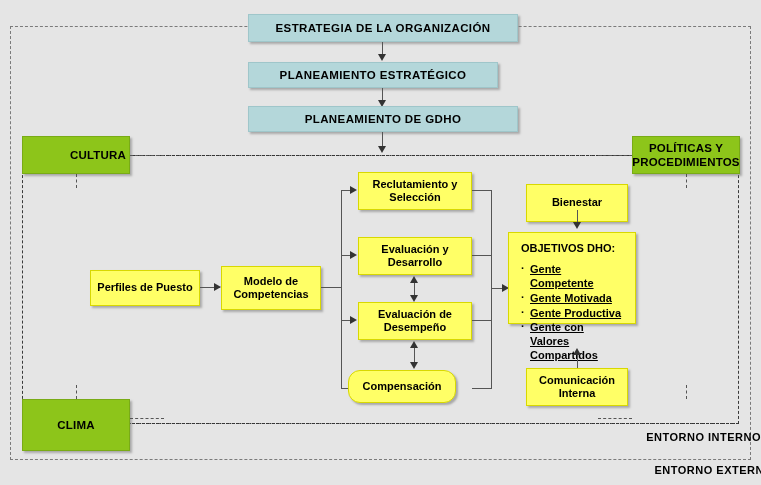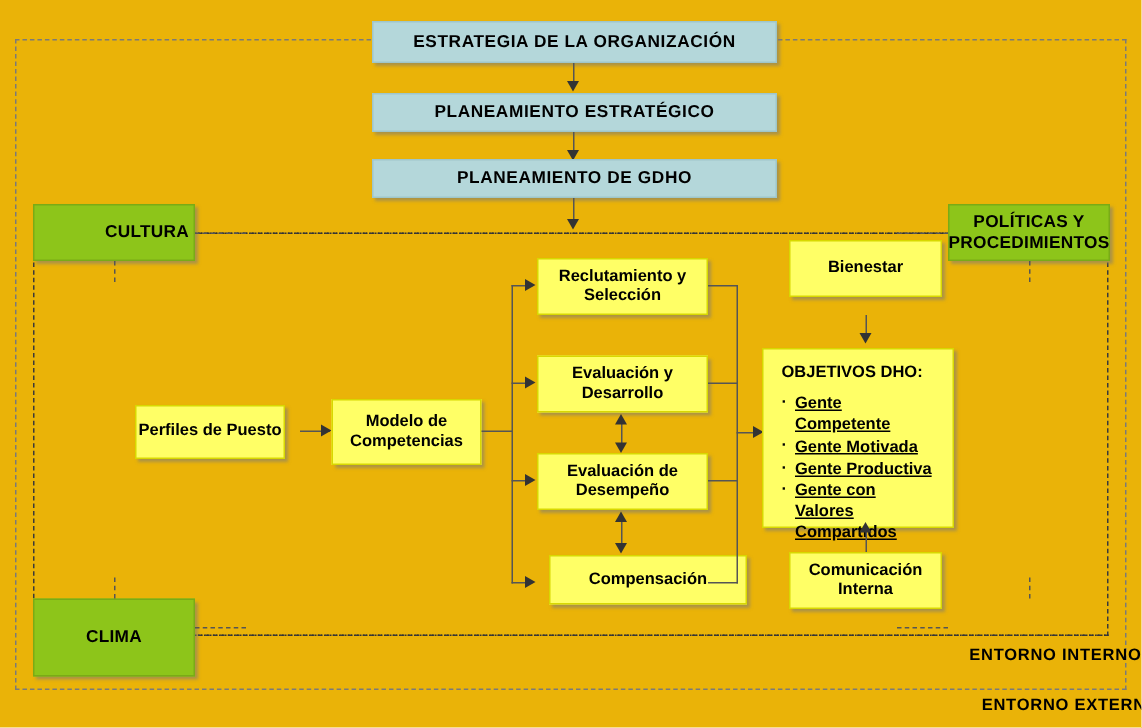--- a/index.html
+++ b/index.html
@@ -4,21 +4,21 @@
 <style>
   html,body{margin:0;padding:0;background:#ffffff;}
   body{
     font-family:"Liberation Sans", sans-serif;
     -webkit-font-smoothing:antialiased;
   }
   #stage{
     position:relative;
     width:761px;
     height:485px;
-    background:#eab308;
+    background:#e5e5e5;
     overflow:hidden;
   }
 
   
   .frame-outer{
     position:absolute;
     left:10px; top:26px;
     width:741px; height:434px;
     border:1.5px dashed #7a7a7a;
     box-sizing:border-box;
@@ -152,38 +152,38 @@
 <div id="stage">
 
   <div class="frame-outer"></div>
   <div class="frame-inner"></div>
 
   <div class="box box-blue" style="left:248px;top:14px;width:270px;height:28px;">ESTRATEGIA DE LA ORGANIZACIÓN</div>
 
   <div class="ln lnv" style="left:382px;top:42px;height:15px;"></div>
   <div class="arrow arrow-down" style="left:378px;top:54px;"></div>
 
-  <div class="box box-blue" style="left:248px;top:62px;width:270px;height:26px;">PLANEAMIENTO ESTRATÉGICO</div>
+  <div class="box box-blue" style="left:248px;top:62px;width:250px;height:26px;">PLANEAMIENTO ESTRATÉGICO</div>
 
   <div class="ln lnv" style="left:382px;top:88px;height:15px;"></div>
   <div class="arrow arrow-down" style="left:378px;top:100px;"></div>
 
   <div class="box box-blue" style="left:248px;top:106px;width:270px;height:26px;">PLANEAMIENTO DE GDHO</div>
 
   <div class="ln lnv" style="left:382px;top:132px;height:18px;"></div>
   <div class="arrow arrow-down" style="left:378px;top:146px;"></div>
 
   <div class="box box-green" style="left:22px;top:136px;width:108px;height:38px;padding-left:44px;">CULTURA</div>
 
   <div class="box box-green" style="left:632px;top:136px;width:108px;height:38px;padding:0 4px;">POLÍTICAS Y PROCEDIMIENTOS</div>
 
   <div class="box box-green" style="left:22px;top:399px;width:108px;height:52px;">CLIMA</div>
 
 
-  <div class="box box-yellow" style="left:90px;top:270px;width:100px;height:36px;">Perfiles de Puesto</div>
+  <div class="box box-yellow" style="left:90px;top:270px;width:110px;height:36px;">Perfiles de Puesto</div>
 
   <div class="ln lnh" style="left:200px;top:287px;width:20px;"></div>
   <div class="arrow arrow-right" style="left:214px;top:283px;"></div>
 
   <div class="box box-yellow" style="left:221px;top:266px;width:100px;height:44px;">Modelo de Competencias</div>
 
   <div class="ln lnh" style="left:321px;top:287px;width:21px;"></div>
   <div class="ln lnv" style="left:341px;top:190px;height:199px;"></div>
 
   <div class="ln lnh" style="left:341px;top:190px;width:14px;"></div>
@@ -197,44 +197,44 @@
 
   <div class="ln lnh" style="left:341px;top:388px;width:14px;"></div>
   <div class="arrow arrow-right" style="left:350px;top:384px;"></div>
 
   <div class="box box-yellow" style="left:358px;top:172px;width:114px;height:38px;">Reclutamiento y Selección</div>
 
   <div class="box box-yellow" style="left:358px;top:237px;width:114px;height:38px;">Evaluación y Desarrollo</div>
 
   <div class="box box-yellow" style="left:358px;top:302px;width:114px;height:38px;">Evaluación de Desempeño</div>
 
-  <div class="box box-yellow" style="left:366px;top:370px;width:132px;height:33px;">Compensación</div>
+  <div class="box box-yellow" style="left:348px;top:370px;width:108px;height:33px;border-radius:12px;">Compensación</div>
 
   <div class="ln lnv" style="left:414px;top:280px;height:18px;"></div>
   <div class="arrow arrow-up" style="left:410px;top:276px;"></div>
   <div class="arrow arrow-down" style="left:410px;top:295px;"></div>
 
   <div class="ln lnv" style="left:414px;top:345px;height:21px;"></div>
   <div class="arrow arrow-up" style="left:410px;top:341px;"></div>
   <div class="arrow arrow-down" style="left:410px;top:362px;"></div>
 
   <div class="ln lnh" style="left:472px;top:190px;width:20px;"></div>
   <div class="ln lnh" style="left:472px;top:255px;width:20px;"></div>
   <div class="ln lnh" style="left:472px;top:320px;width:20px;"></div>
   <div class="ln lnh" style="left:472px;top:388px;width:20px;"></div>
   <div class="ln lnv" style="left:491px;top:190px;height:199px;"></div>
   <div class="ln lnh" style="left:491px;top:288px;width:16px;"></div>
   <div class="arrow arrow-right" style="left:502px;top:284px;"></div>
 
-  <div class="box box-yellow" style="left:526px;top:160px;width:102px;height:38px;">Bienestar</div>
+  <div class="box box-yellow" style="left:526px;top:184px;width:102px;height:38px;">Bienestar</div>
 
   <div class="ln lnv" style="left:577px;top:210px;height:16px;"></div>
   <div class="arrow arrow-down" style="left:573px;top:222px;"></div>
 
-  <div class="box box-yellow left-al" style="left:508px;top:232px;width:128px;height:120px;">
+  <div class="box box-yellow left-al" style="left:508px;top:232px;width:128px;height:92px;">
     <div class="obj-inner">
       <div class="obj-title">OBJETIVOS DHO:</div>
       <ul class="obj-list">
         <li>Gente Competente</li>
         <li>Gente Motivada</li>
         <li>Gente Productiva</li>
         <li>Gente con Valores Compartidos</li>
       </ul>
     </div>
   </div>

